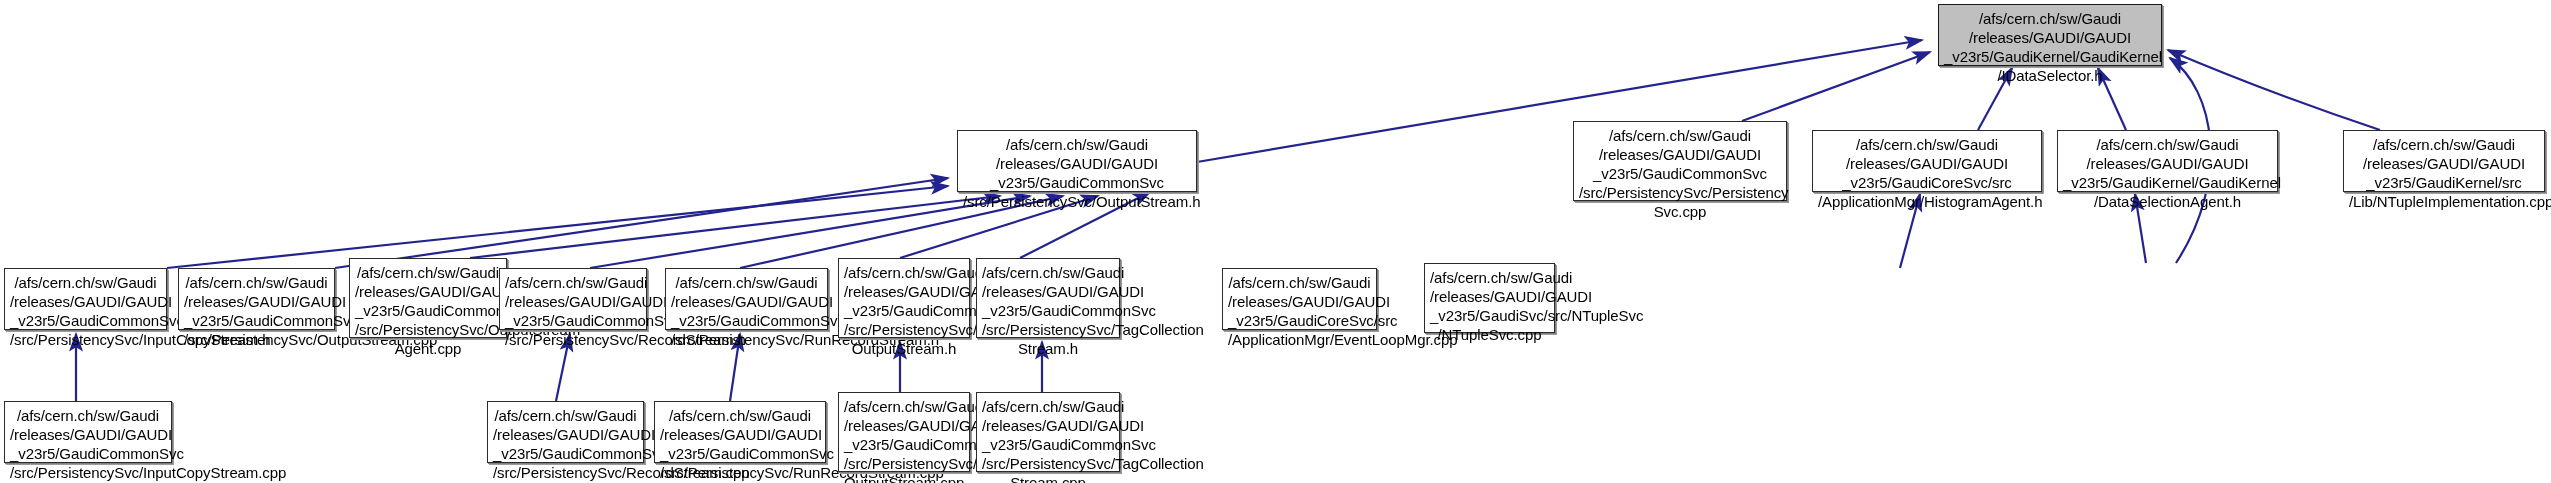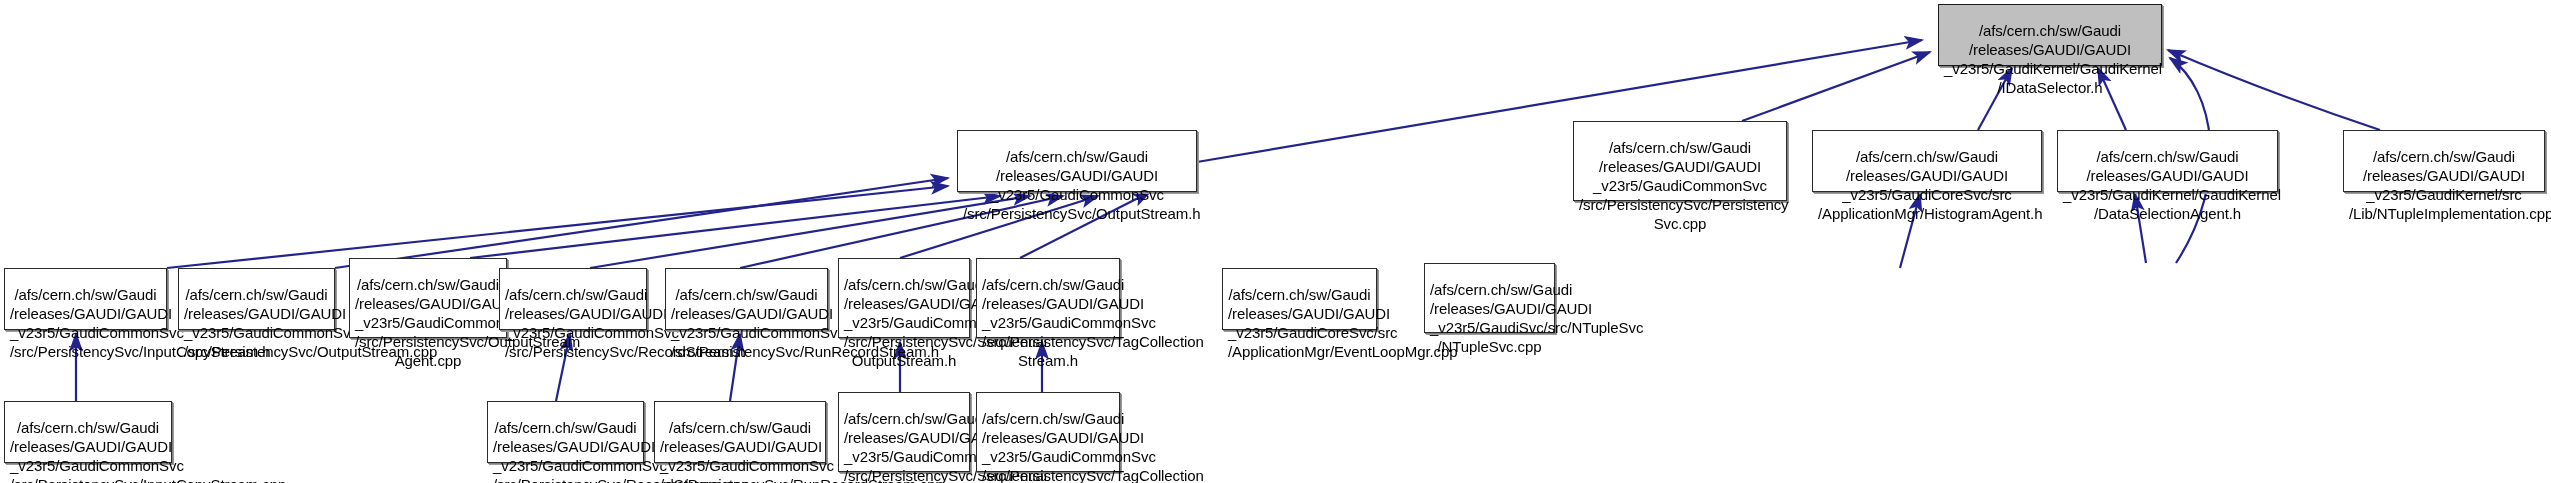--- a/index.html
+++ b/index.html
@@ -25,21 +25,21 @@
   }
   .node {
     position: absolute;
     box-sizing: border-box;
     border: 1px solid #2b2b2b;
     background: #ffffff;
     color: #000000;
     font-size: 15px;
     line-height: 19px;
     text-align: center;
-    padding: 16px 5px 5px 5px;
+    padding: 4px 5px 5px 5px;
     white-space: pre-line;
     box-shadow: 1px 1px 0 0 #808080, 2px 2px 0 0 #9b9b9b;
     letter-spacing: -0.1px;
   }
   .node.root {
     background: #bfbfbf;
     border: 1px solid #1a1a1a;
   }
 </style>
 </head>

